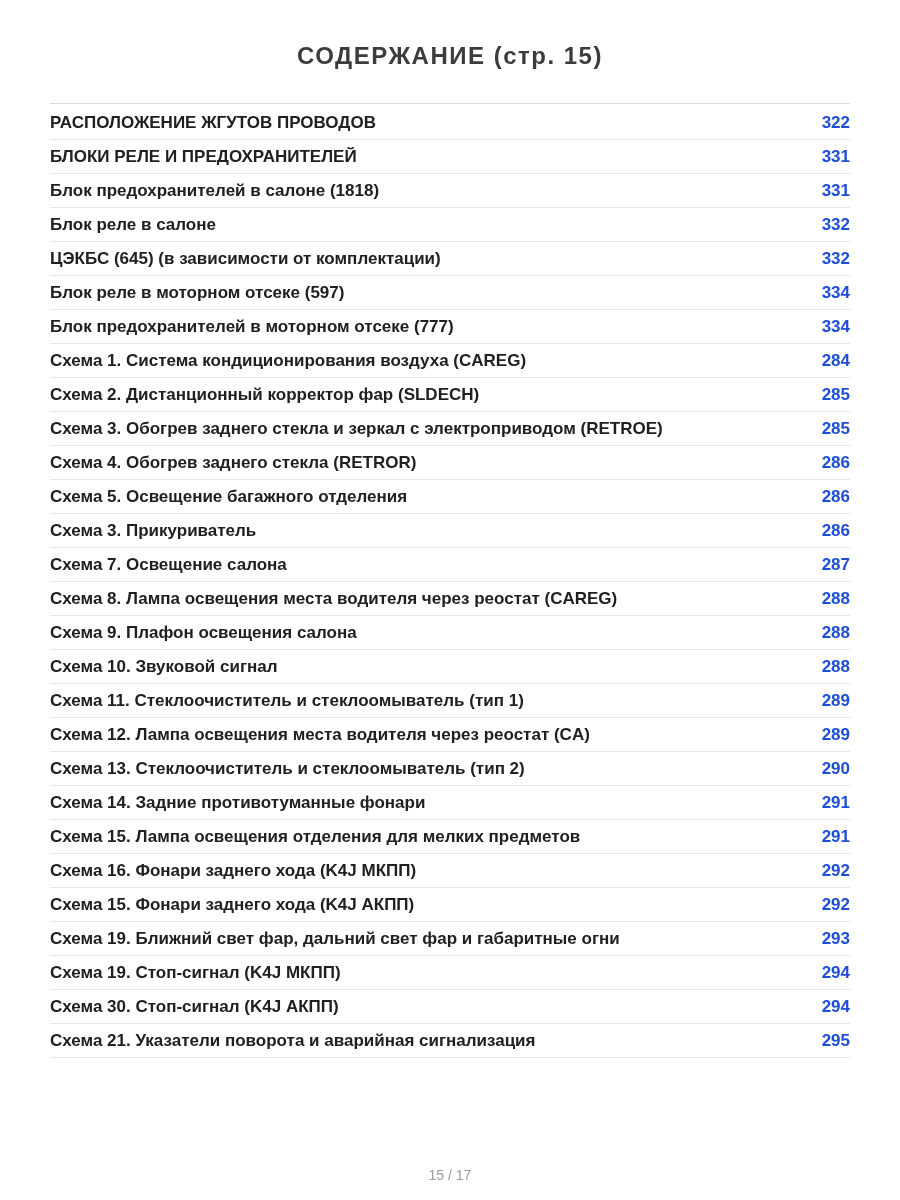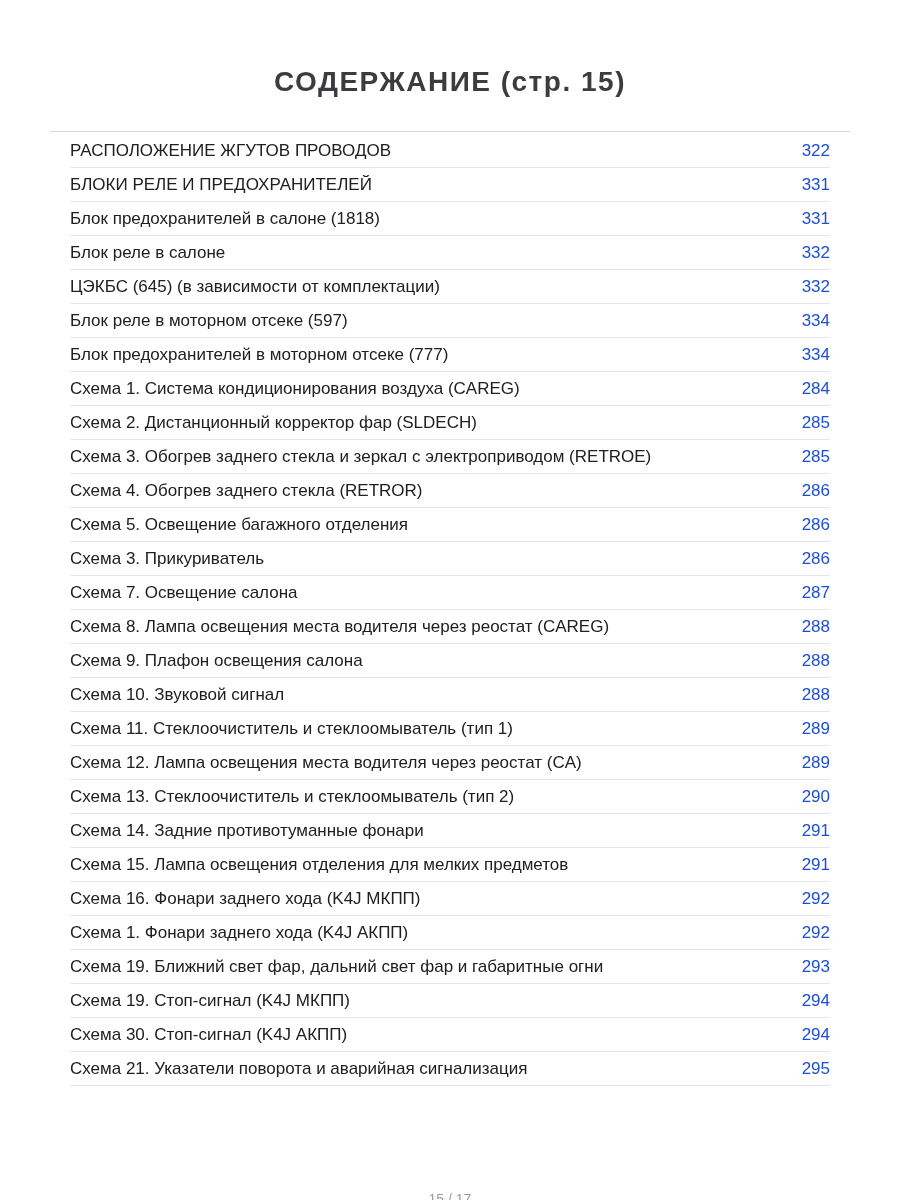--- a/index.html
+++ b/index.html
@@ -8,36 +8,37 @@
     background: #ffffff;
     font-family: "Liberation Sans", "DejaVu Sans", sans-serif;
     overflow: hidden;
   }
   .page {
     position: relative;
     width: 900px; height: 1200px;
     background: #ffffff;
   }
   .title {
-    margin-top: 66px;
+    margin-top: 42px;
     text-align: center;
-    font-size: 28px;
+    font-size: 24px;
     font-weight: 700;
     letter-spacing: 1.5px;
     color: #3c3c3e;
   }
   .title-divider {
     margin: 33px 50px 0 50px;
     border: none;
     border-top: 1px solid #d8d8da;
     height: 0;
   }
   .toc {
-    margin: 0 70px;
+    margin: 0 50px;
     padding-top: 2px;
+    font-weight: bold;
   }
   .toc-row {
     display: flex;
     align-items: center;
     justify-content: space-between;
     height: 34px;
     border-bottom: 1px solid #e7e7e9;
   }
   .toc-label {
     font-size: 17px;
@@ -179,21 +180,21 @@
     <span class="toc-label">Схема 15. Лампа освещения отделения для мелких предметов</span>
     <span class="toc-page">291</span>
   </div>
 
   <div class="toc-row">
     <span class="toc-label">Схема 16. Фонари заднего хода (K4J МКПП)</span>
     <span class="toc-page">292</span>
   </div>
 
   <div class="toc-row">
-    <span class="toc-label">Схема 1. Фонари заднего хода (K4J АКПП)</span>
+    <span class="toc-label">Схема 15. Фонари заднего хода (K4J АКПП)</span>
     <span class="toc-page">292</span>
   </div>
 
   <div class="toc-row">
     <span class="toc-label">Схема 19. Ближний свет фар, дальний свет фар и габаритные огни</span>
     <span class="toc-page">293</span>
   </div>
 
   <div class="toc-row">
     <span class="toc-label">Схема 19. Стоп-сигнал (K4J МКПП)</span>

